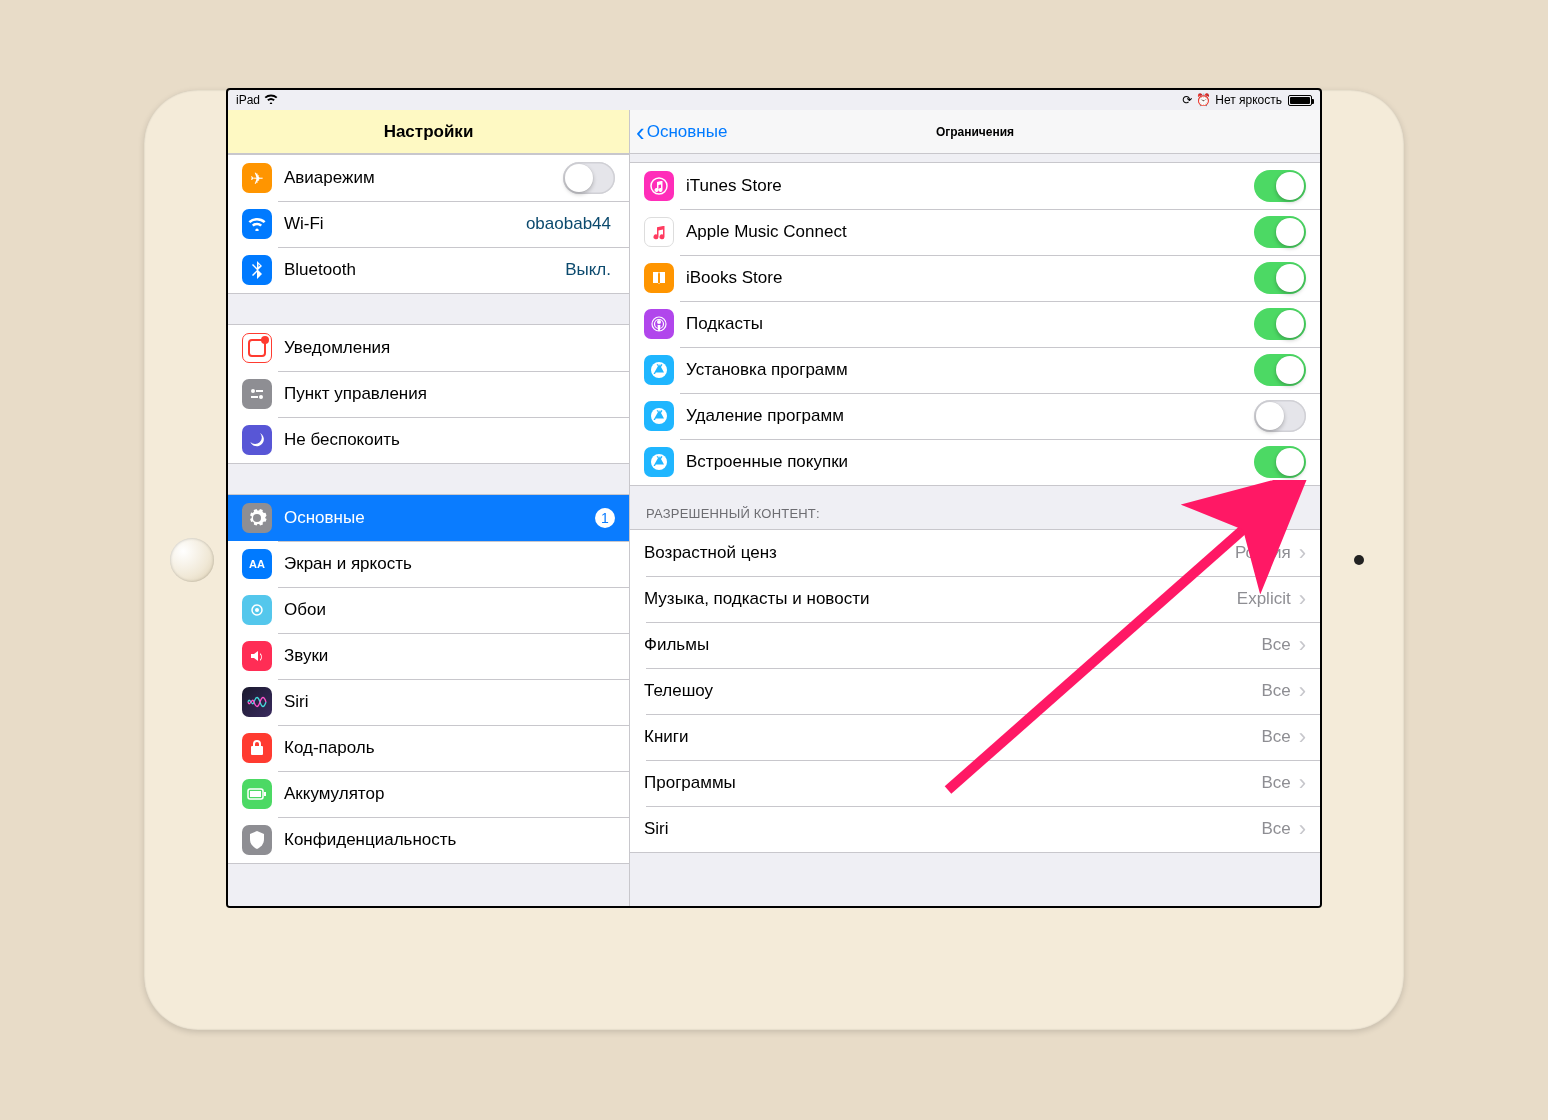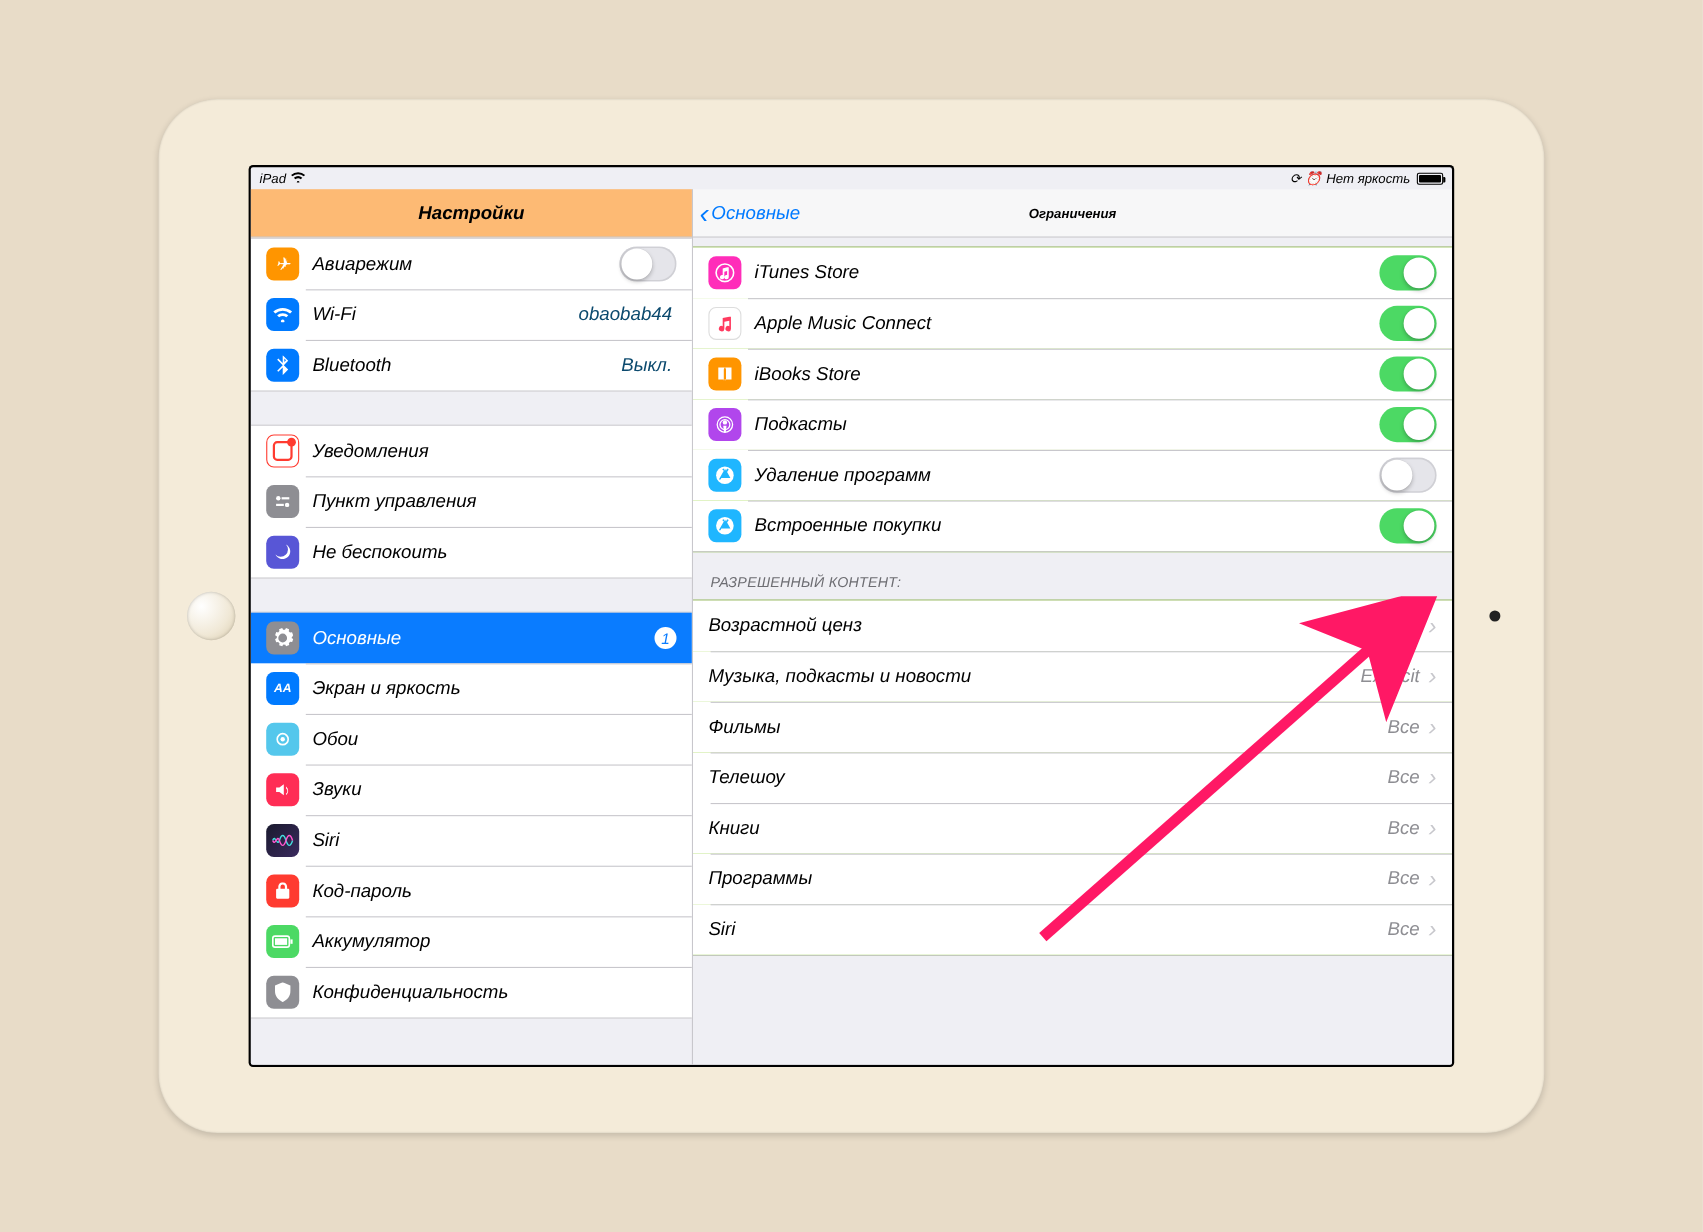--- a/index.html
+++ b/index.html
@@ -13,23 +13,22 @@
       width: 1548px;
     }
     .ipad-frame {
       width: 1260px;
       height: 940px;
       background: #f4ebd9;
       border-radius: 54px;
       box-shadow: 0 2px 6px rgba(0,0,0,0.15), inset 0 0 2px rgba(0,0,0,0.2);
       position: relative;
       display: flex;
-      align-items: center;
+      align-items: flex-start;
       justify-content: center;
-      font-style: italic;
     }
     .ipad-frame::before, .ipad-frame::after {
       content:"";
       position:absolute;
     }
     .home-button {
       position: absolute; left: 26px; top: 50%; transform: translateY(-50%);
       width: 44px; height: 44px; border-radius: 50%;
       background: radial-gradient(circle at 30% 30%, #fff, #f0e8d6 60%, #d9ccae);
       box-shadow: inset 0 0 3px rgba(0,0,0,0.25);
@@ -63,21 +62,21 @@
 
     .panes { display:flex; height:100%; padding-top:20px;}
     
     .left-pane {
       width: 402px;
       border-right:1px solid #c8c7cc;
       display:flex; flex-direction:column;
       background:#efeff4;
     }
     .left-header {
-      height:44px; background:#fdba74; border-bottom:1px solid #c8c7cc;
+      height:44px; background:#fef9c3; border-bottom:1px solid #c8c7cc;
       display:flex; align-items:center; justify-content:center;
       font-size:17px; font-weight:600; color:#000;
     }
     .group { background:#fff; border-top:1px solid #c8c7cc; border-bottom:1px solid #c8c7cc;}
     .gap { height:30px; }
     .row {
       display:flex; align-items:center; height:46px;
       padding:0 14px; position:relative; cursor:pointer;
     }
     .row + .row::before {
@@ -378,20 +377,32 @@
                   <div class="knob"></div>
                 </div>
               </div>
               <div class="r-row toggle-row">
                 <div class="app-icon" style="background:#1fb6ff;">
                   <svg width="18" height="18" viewBox="0 0 18 18">
                     <circle cx="9" cy="9" r="8" fill="#fff"></circle>
                     <path fill="#1fb6ff" d="M9 3l1 2 1-2 1.5.8L11 6l3 5.5H5.8l-.8 1.5H3.5L8 5 6.5 3.8 8 3l1 2z"></path>
                   </svg>
                 </div>
+                <div class="r-label">Установка программ</div>
+                <div class="toggle on">
+                  <div class="knob"></div>
+                </div>
+              </div>
+              <div class="r-row toggle-row">
+                <div class="app-icon" style="background:#1fb6ff;">
+                  <svg width="18" height="18" viewBox="0 0 18 18">
+                    <circle cx="9" cy="9" r="8" fill="#fff"></circle>
+                    <path fill="#1fb6ff" d="M9 3l1 2 1-2 1.5.8L11 6l3 5.5H5.8l-.8 1.5H3.5L8 5 6.5 3.8 8 3l1 2z"></path>
+                  </svg>
+                </div>
                 <div class="r-label">Удаление программ</div>
                 <div class="toggle ">
                   <div class="knob"></div>
                 </div>
               </div>
               <div class="r-row toggle-row">
                 <div class="app-icon" style="background:#1fb6ff;">
                   <svg width="18" height="18" viewBox="0 0 18 18">
                     <circle cx="9" cy="9" r="8" fill="#fff"></circle>
                     <path fill="#1fb6ff" d="M9 3l1 2 1-2 1.5.8L11 6l3 5.5H5.8l-.8 1.5H3.5L8 5 6.5 3.8 8 3l1 2z"></path>

